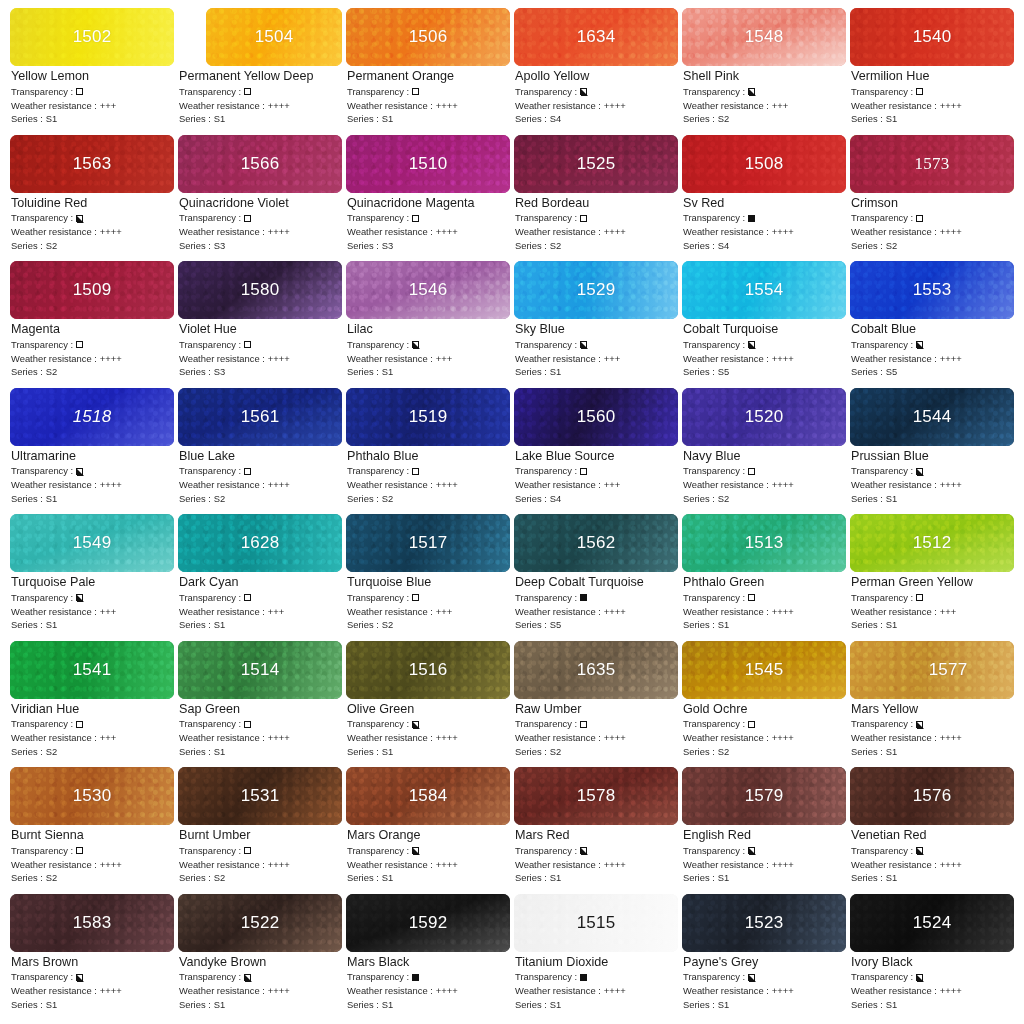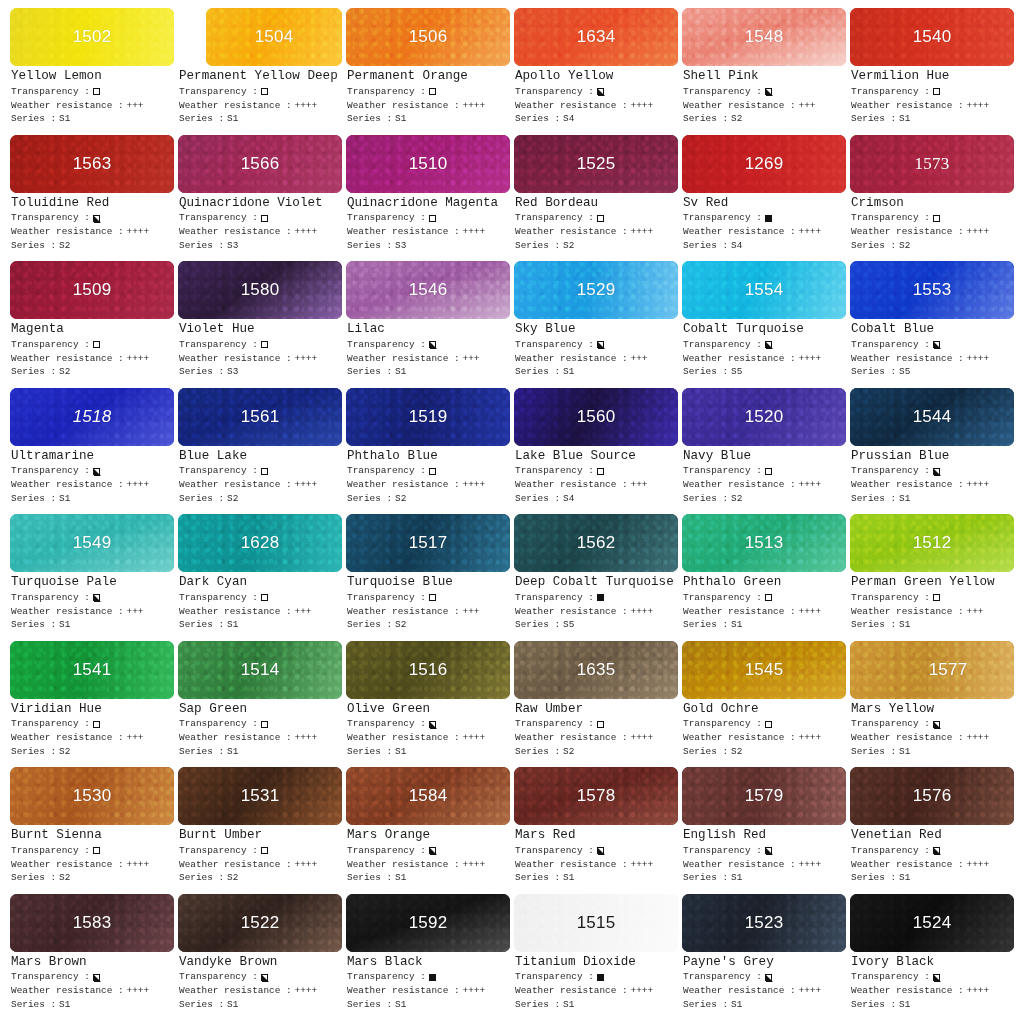--- a/index.html
+++ b/index.html
@@ -63,21 +63,20 @@
     color: #ffffff;
     text-shadow: 0 0 2px rgba(0,0,0,0.18);
   }
   .chip-code.dark-text {
     color: #1a1a1a;
     text-shadow: none;
   }
 
   .card-body {
     padding: 3px 1px 0 1px;
-    font-family: Liberation Mono, monospace;
   }
 
   .color-name {
     font-size: 12.6px;
     color: #1c1c1c;
     line-height: 1.18;
     white-space: nowrap;
     margin-bottom: 1px;
   }
 
@@ -333,21 +332,21 @@
         <div class="prop-line">
           <span>Series :</span>
           <span style="margin-left: 3px;">S2</span>
         </div>
       </div>
     </div>
     <div class="swatch-card">
       <div class="swatch-chip" style="background: rgb(197, 31, 34);">
         <div class="wash" style="background: linear-gradient(100deg, rgb(182, 27, 30) 0%, rgb(197, 31, 34) 45%, rgb(211, 50, 45) 100%);"></div>
         <div class="grain" style="background: radial-gradient(circle at 18% 30%, rgba(255, 255, 255, 0.3) 0px, rgba(255, 255, 255, 0.3) 2px, transparent 3px) 0% 0% / 13px 11px, radial-gradient(circle at 62% 18%, rgba(0, 0, 0, 0.18) 0px, rgba(0, 0, 0, 0.18) 2px, transparent 3px) 0% 0% / 17px 15px, radial-gradient(circle at 80% 70%, rgba(255, 255, 255, 0.25) 0px, rgba(255, 255, 255, 0.25) 2px, transparent 3px) 0% 0% / 11px 13px, radial-gradient(circle at 38% 78%, rgba(0, 0, 0, 0.15) 0px, rgba(0, 0, 0, 0.15) 2px, transparent 3px) 0% 0% / 19px 17px, radial-gradient(circle at 92% 38%, rgba(255, 255, 255, 0.22) 0px, rgba(255, 255, 255, 0.22) 1.5px, transparent 3px) 0% 0% / 9px 9px;"></div>
-        <span class="chip-code">1269</span>
+        <span class="chip-code">1508</span>
       </div>
       <div class="card-body">
         <div class="color-name">Sv Red</div>
         <div class="prop-line">
           <span>Transparency :</span>
           <span class="tbox full"></span>
         </div>
         <div class="prop-line">
           <span>Weather resistance :</span>
           <span style="margin-left: 3px;">++++</span>

